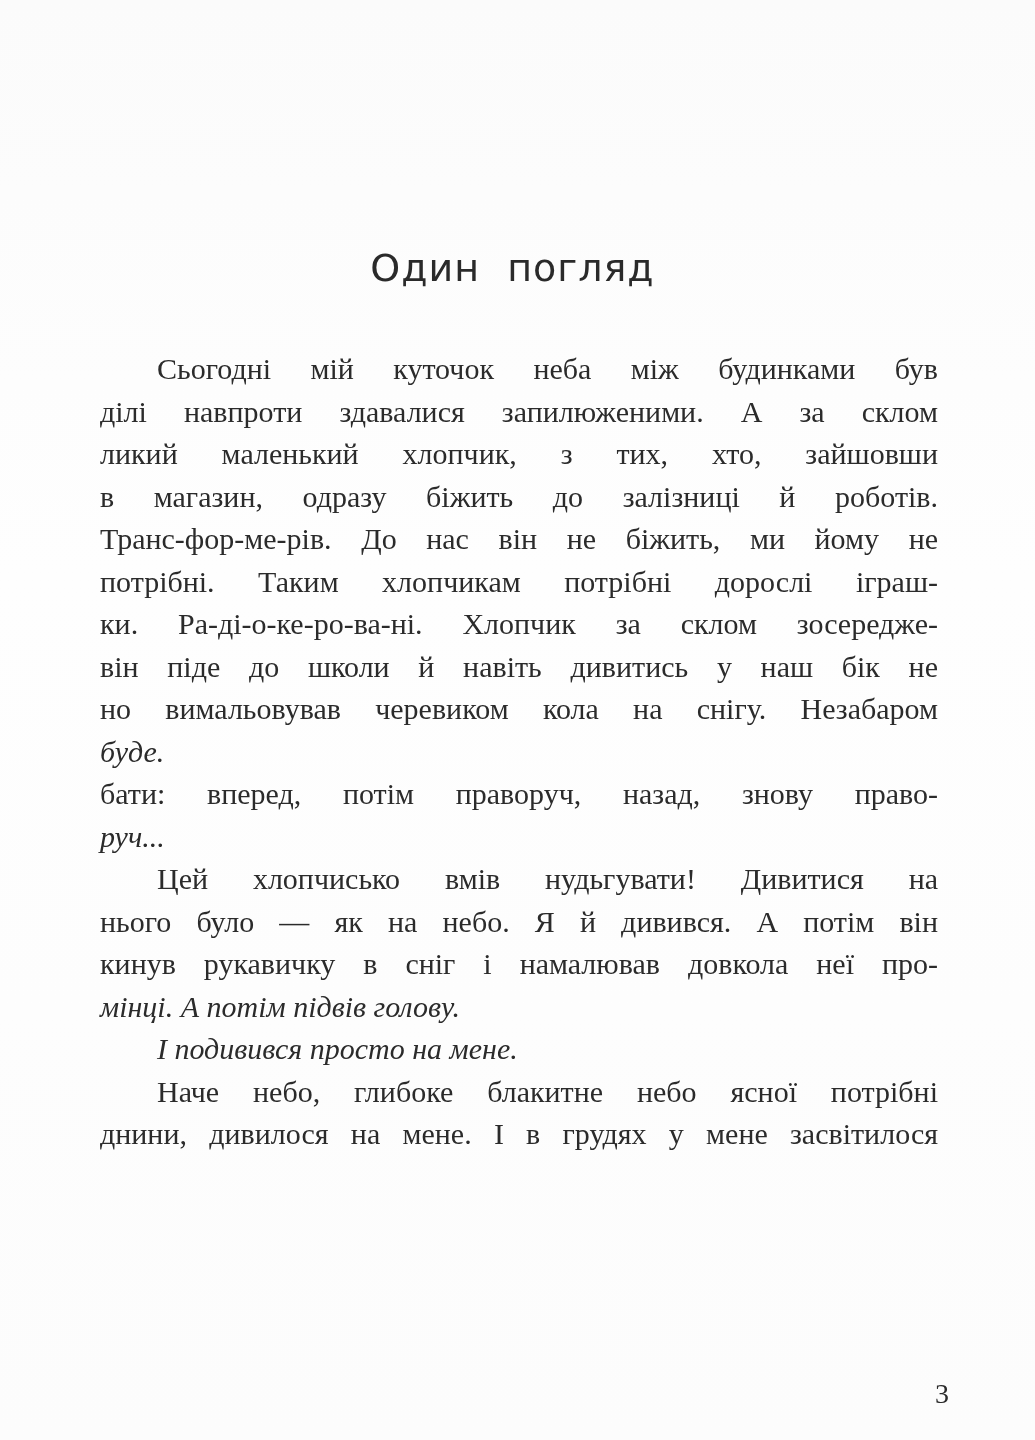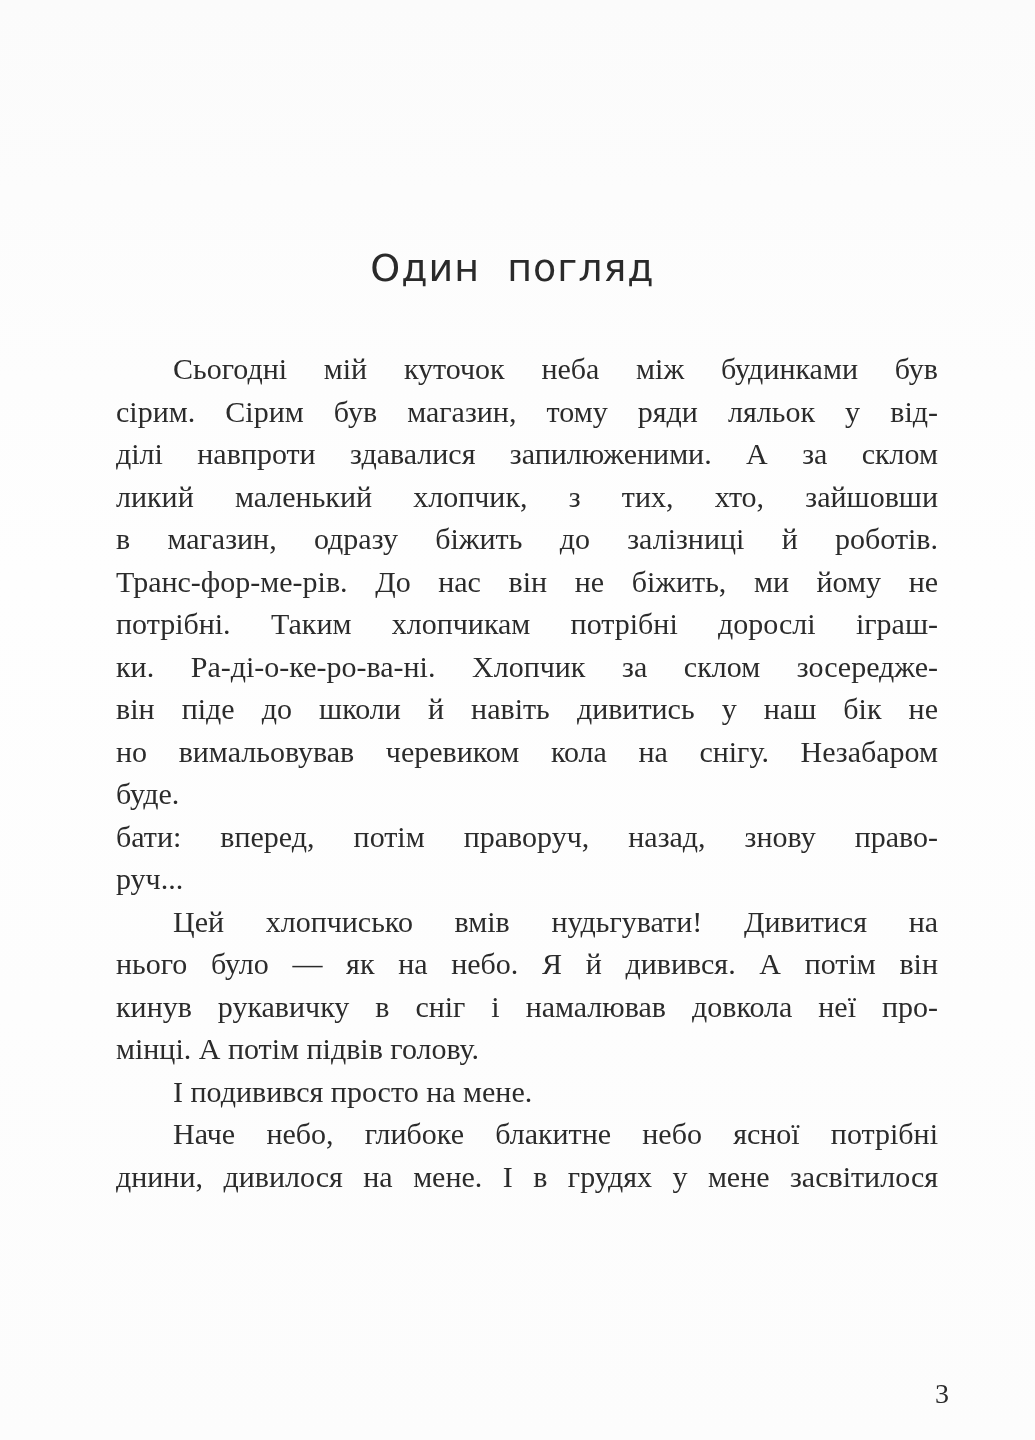--- a/index.html
+++ b/index.html
@@ -44,27 +44,27 @@
       font-size: 30px;
       color: #2b2b2b;
     }
     .line {
       height: 42.5px;
       line-height: 42.5px;
       white-space: nowrap;
       text-align: justify;
       text-align-last: justify;
       display: block;
-      margin-left: 16px;
     }
     .line.indent {
       padding-left: 57px;
     }
     .line.last {
       text-align-last: left;
+      font-style: italic;
     }
     .page-number {
       position: absolute;
       left: 935px;
       top: 1378px;
       font-family: "Liberation Serif", "DejaVu Serif", serif;
       font-size: 28px;
       color: #2b2b2b;
     }
   </style>
@@ -72,21 +72,20 @@
 <body>
 
 <div class="page">
 
   <h1 class="title">Один погляд</h1>
 
   <div class="body-text">
 
     <div>
       <span class="line indent">Сьогодні мій куточок неба між будинками був</span>
-      <span class="line">сірим. Сірим був магазин, тому ряди ляльок у від-</span>
       <span class="line">ділі навпроти здавалися запилюженими. А за склом</span>
       <span class="line">ликий маленький хлопчик, з тих, хто, зайшовши</span>
       <span class="line">в магазин, одразу біжить до залізниці й роботів.</span>
       <span class="line">Транс-фор-ме-рів. До нас він не біжить, ми йому не</span>
       <span class="line">потрібні. Таким хлопчикам потрібні дорослі іграш-</span>
       <span class="line">ки. Ра-ді-о-ке-ро-ва-ні. Хлопчик за склом зосередже-</span>
       <span class="line">він піде до школи й навіть дивитись у наш бік не</span>
       <span class="line">но вимальовував черевиком кола на снігу. Незабаром</span>
       <span class="line last">буде.</span>
     </div>

